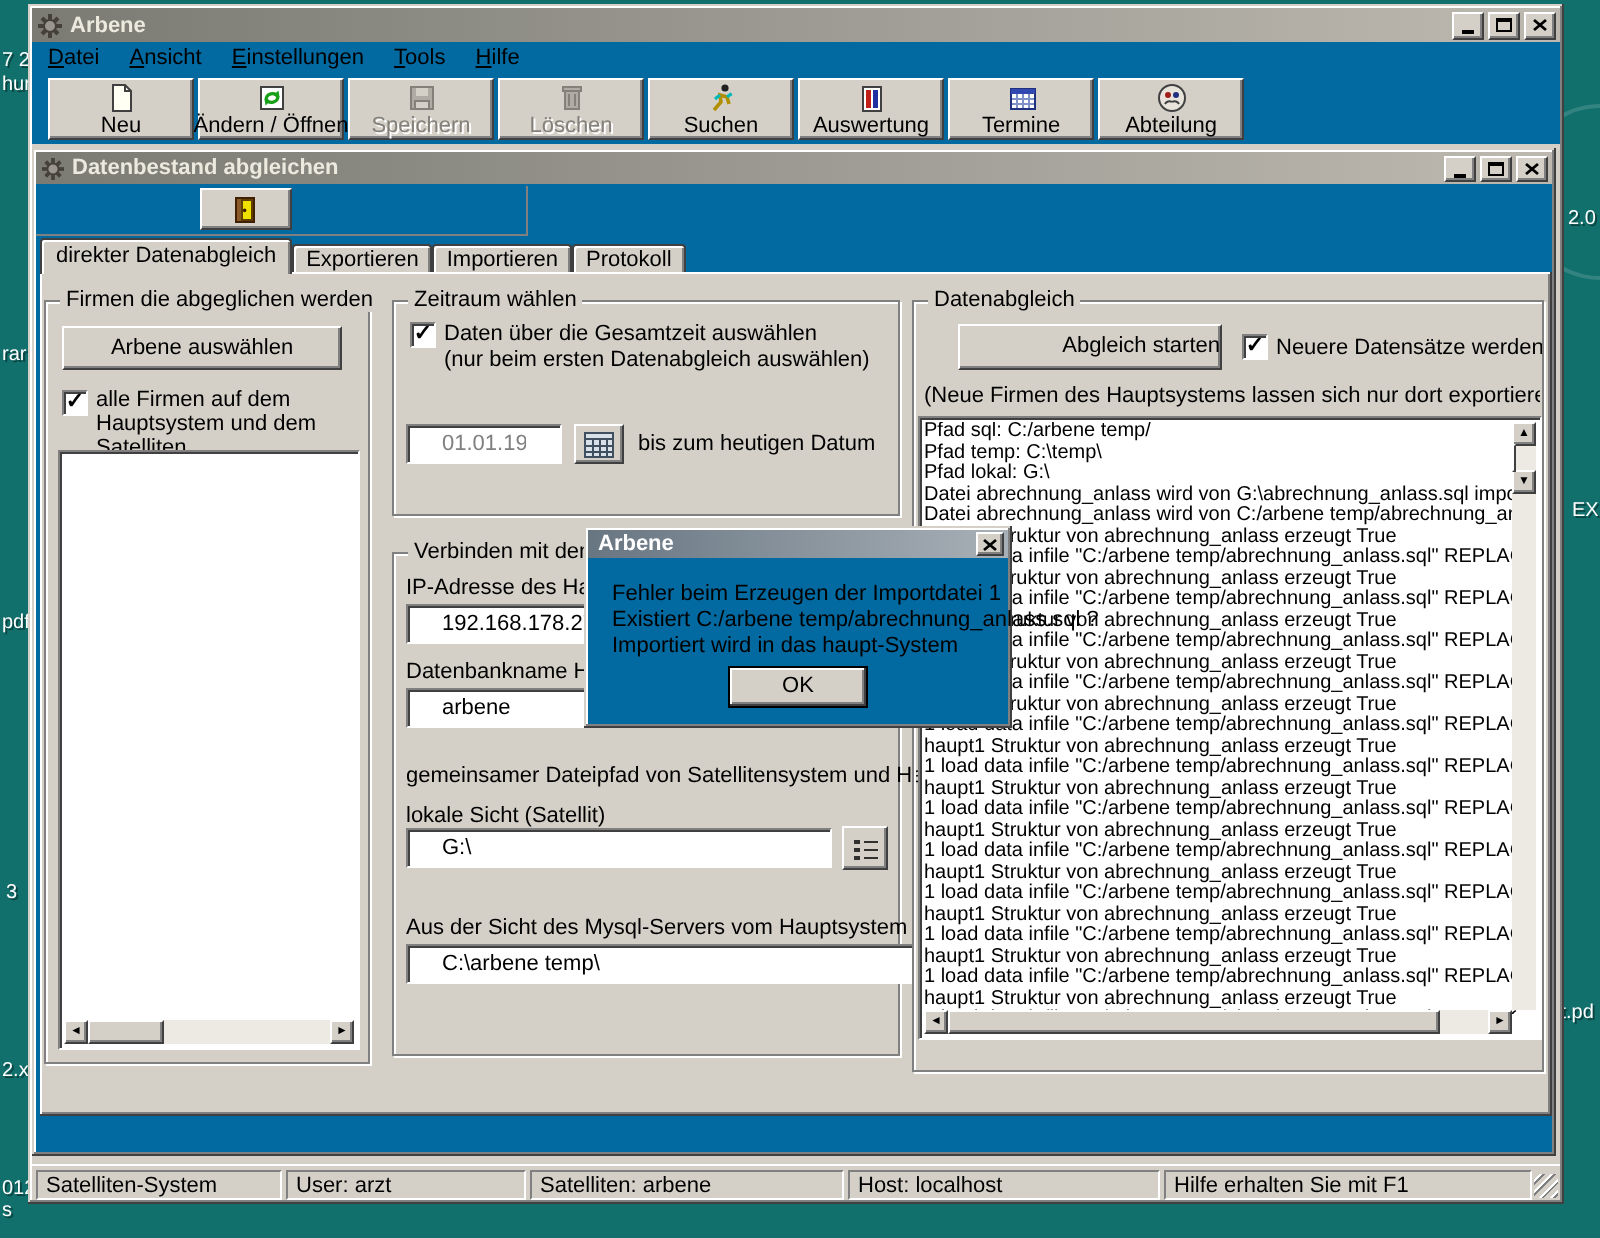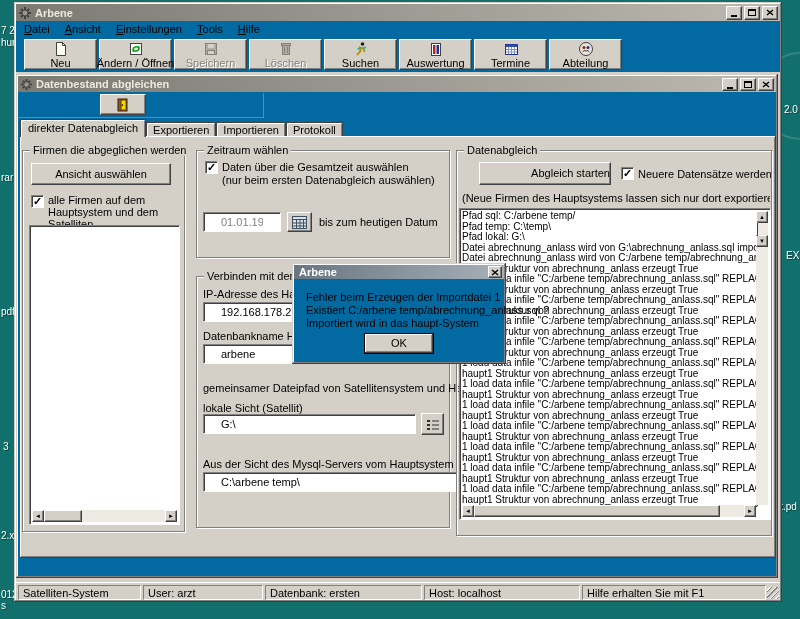--- a/index.html
+++ b/index.html
@@ -285,21 +285,21 @@
           <div class="tab active">direkter Datenabgleich</div>
           <div class="tab">Exportieren</div>
           <div class="tab">Importieren</div>
           <div class="tab">Protokoll</div>
         </div>
 
         <div class="tab-panel">
 
           <div class="groupbox" style="left:2px;top:14px;width:163px;height:382px">
             <span class="group-title">Firmen die abgeglichen werden</span>
-            <div class="abs btn3d" style="left:8px;top:12px;width:140px;height:22px;text-align:center;line-height:20px">Ansicht auswählen</div>
+            <div class="abs btn3d" style="left:8px;top:12px;width:140px;height:22px;text-align:center;line-height:20px">Arbene auswählen</div>
             <span class="checkbox" style="left:8px;top:44px">
                 <span class="check">✓</span>
               </span>
             <span class="cb-label" style="left:25px;top:43px;width:132px">alle Firmen auf dem Hauptsystem und dem Satelliten</span>
             <div class="listbox" style="left:6px;top:74px;width:151px;height:300px">
               <div class="hscroll" style="left:2px;bottom:2px;width:145px">
                 <span class="scroll-arrow btn3d">◄</span>
                 <span class="scroll-thumb-h btn3d" style="width:38px"></span>
                 <span class="scroll-arrow btn3d" style="margin-left:auto">►</span>
               </div>
@@ -412,21 +412,21 @@
 
         </div>
       </div>
     </div>
 
     <div class="mdi-bottom-line"></div>
 
     <div class="statusbar">
       <span class="status-panel" style="left:2px;width:123px">Satelliten-System</span>
       <span class="status-panel" style="left:127px;width:120px">User: arzt</span>
-      <span class="status-panel" style="left:249px;width:157px">Datenbank: ersten</span>
+      <span class="status-panel" style="left:249px;width:157px">Satelliten: arbene</span>
       <span class="status-panel" style="left:408px;width:156px">Host: localhost</span>
       <span class="status-panel" style="left:566px;width:184px">Hilfe erhalten Sie mit F1</span>
       <span class="grip"></span>
     </div>
 
   </div>
 
   <div class="dialog win-frame">
     <div class="titlebar">
       <span class="tb-title" style="margin-left:2px">Arbene</span>

